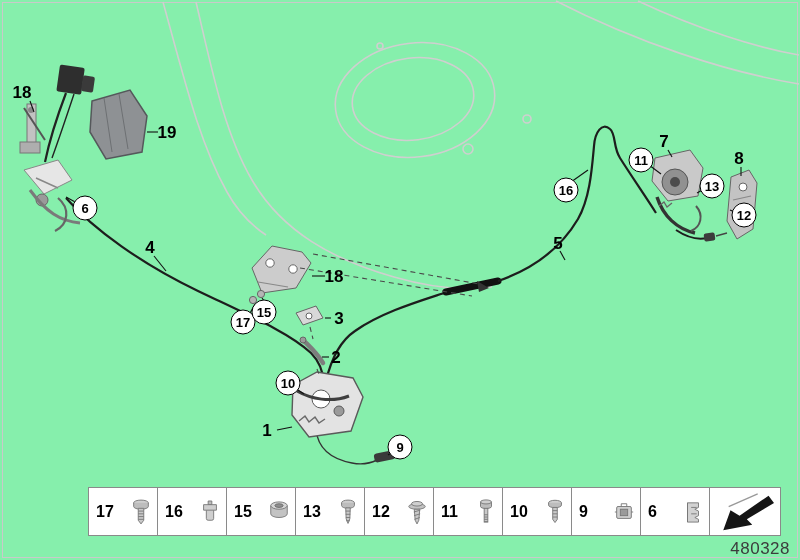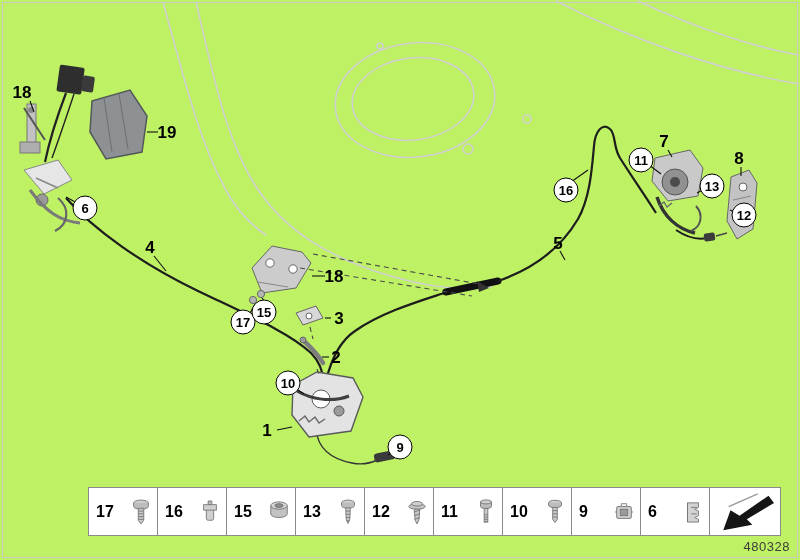--- a/index.html
+++ b/index.html
@@ -1,37 +1,37 @@
 <!DOCTYPE html>
 <html><head>
 <meta charset="utf-8">
 <style>
   html,body{margin:0;padding:0;background:#fff;}
-  .page{position:relative;width:800px;height:560px;background:#bef264;overflow:hidden;
+  .page{position:relative;width:800px;height:560px;background:#86efac;overflow:hidden;
         font-family:"Liberation Sans",sans-serif;color:#000;}
   .frame{position:absolute;inset:2px;border:1px solid #cncnc;border:1px solid #c9c9c9;pointer-events:none;}
   .diagram{position:absolute;left:0;top:0;width:800px;height:482px;}
   .diagram svg{position:absolute;left:0;top:0;}
   .callouts{position:absolute;left:0;top:0;width:800px;height:482px;}
   .callout{position:absolute;transform:translate(-50%,-50%);font-weight:700;font-size:17px;
            line-height:1;color:#000;white-space:nowrap;}
   .callout.circled{width:23px;height:23px;background:#fff;border:1.5px solid #000;border-radius:50%;
            display:flex;align-items:center;justify-content:center;font-size:13px;}
   .ftable{position:absolute;left:88px;top:487px;display:flex;}
   .fcell{width:70px;height:49px;border:1px solid #8a8a8a;margin-left:-1px;display:flex;align-items:center;
          background:#fff;box-sizing:border-box;}
   .fcell:first-child{margin-left:0;}
   .fnum{font-weight:700;font-size:16px;padding-left:7px;}
   .ficon{margin-left:auto;margin-right:5px;display:flex;}
   .ficon svg{width:22px;height:28px;}
   .arrowcell{width:72px;justify-content:center;}
   .arrowcell .ficon{margin:auto;}
   .arrowcell svg{width:58px;height:40px;}
   .partnum{position:absolute;top:539px;left:690px;width:100px;text-align:right;
-           font-size:13px;color:#3c3c3c;letter-spacing:.5px;}
+           font-size:17px;color:#3c3c3c;letter-spacing:.5px;}
 </style>
 </head>
 <body>
 
 <div class="page">
   <div class="frame"></div>
 
   <div class="diagram">
     <svg width="800" height="482" viewBox="0 0 800 482">
 

